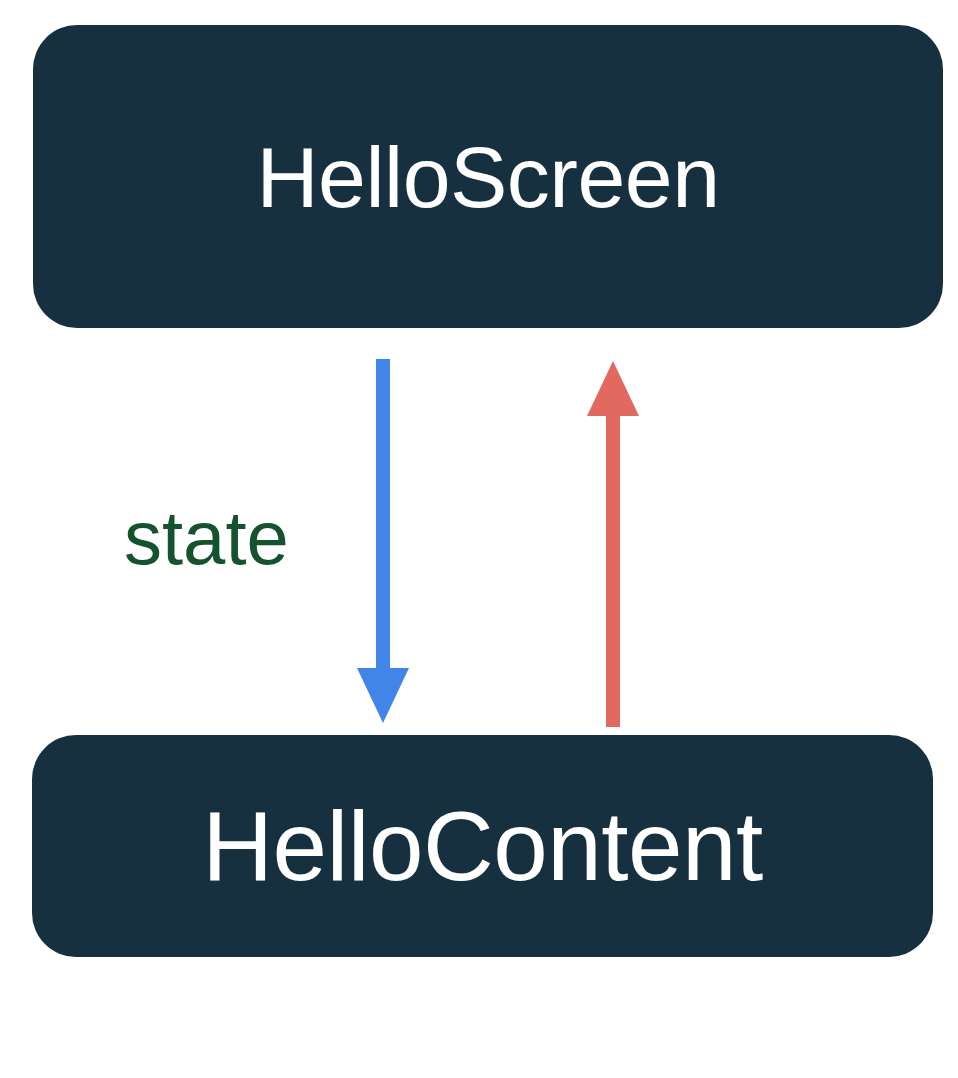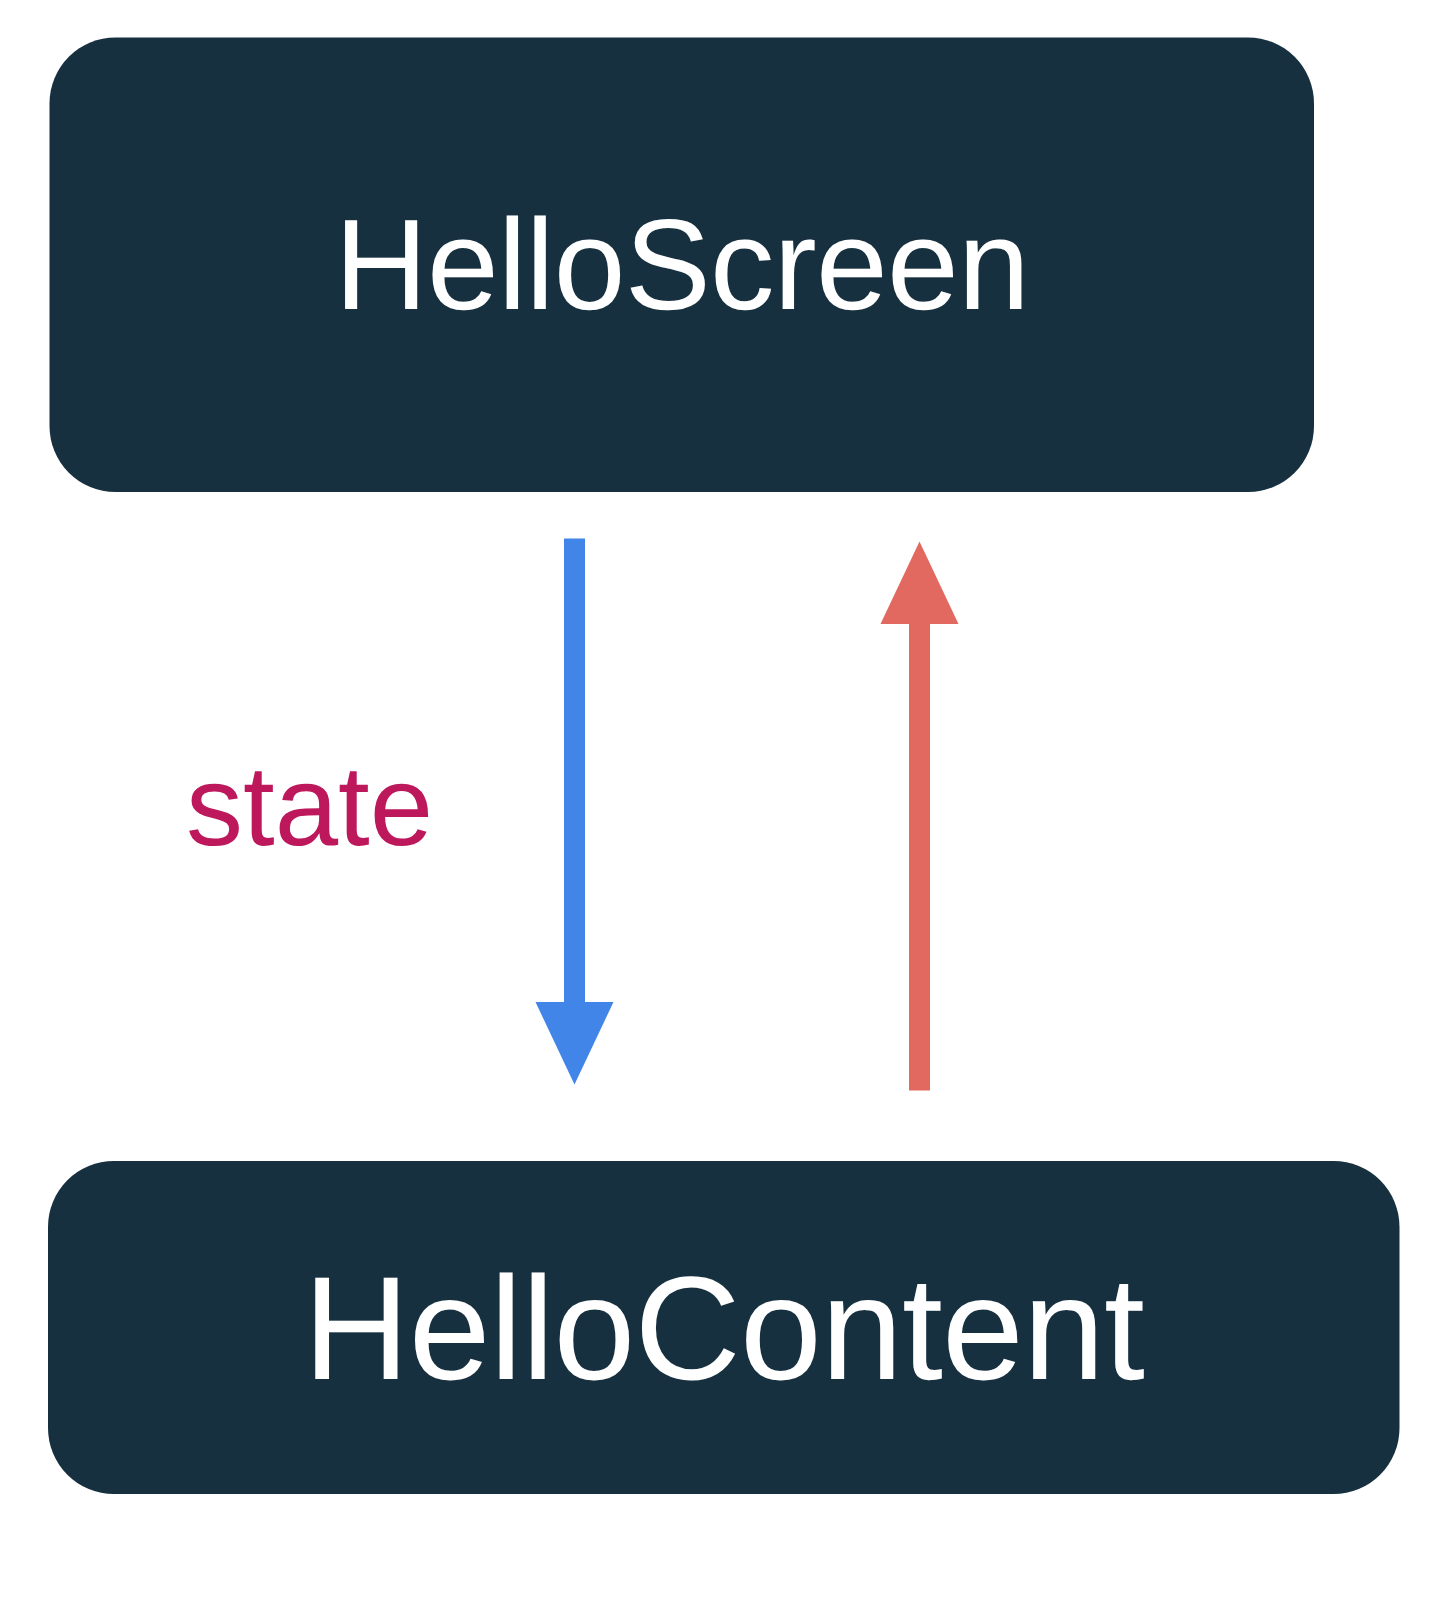--- a/index.html
+++ b/index.html
@@ -34,30 +34,30 @@
     font-family: "Liberation Sans", "DejaVu Sans", sans-serif;
     font-weight: 400;
     letter-spacing: -0.5px;
     white-space: nowrap;
     line-height: 1;
   }
 
   #node-hello-screen {
     left: 33px;
     top: 25px;
-    width: 843px;
+    width: 910px;
     height: 303px;
   }
   #node-hello-screen .node-label {
     font-size: 86px;
   }
 
   #node-hello-content {
     left: 32px;
-    top: 774px;
+    top: 735px;
     width: 901px;
     height: 222px;
   }
   #node-hello-content .node-label {
     font-size: 98px;
   }
 
   
   #arrow-layer {
     position: absolute;
@@ -72,21 +72,21 @@
     position: absolute;
     font-family: "Liberation Sans", "DejaVu Sans", sans-serif;
     font-weight: 400;
     font-size: 76px;
     line-height: 1;
     white-space: nowrap;
   }
   #edge-label-state {
     left: 124px;
     top: 500px;
-    color: #be185d;
+    color: #14532d;
   }
   #edge-label-event {
     left: 673px;
     top: 500px;
     color: #E1695F;
   }
 </style>
 </head>
 <body>
 

